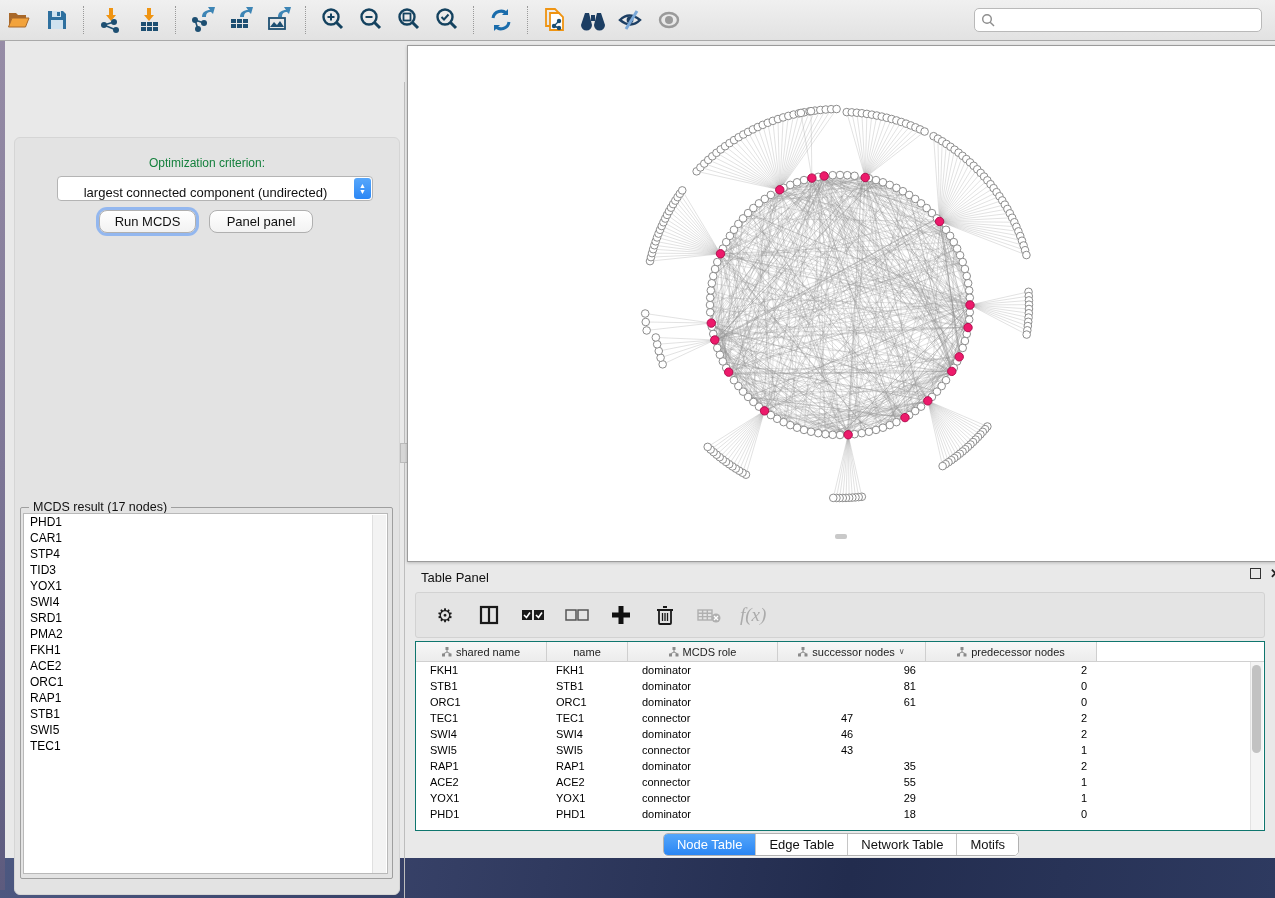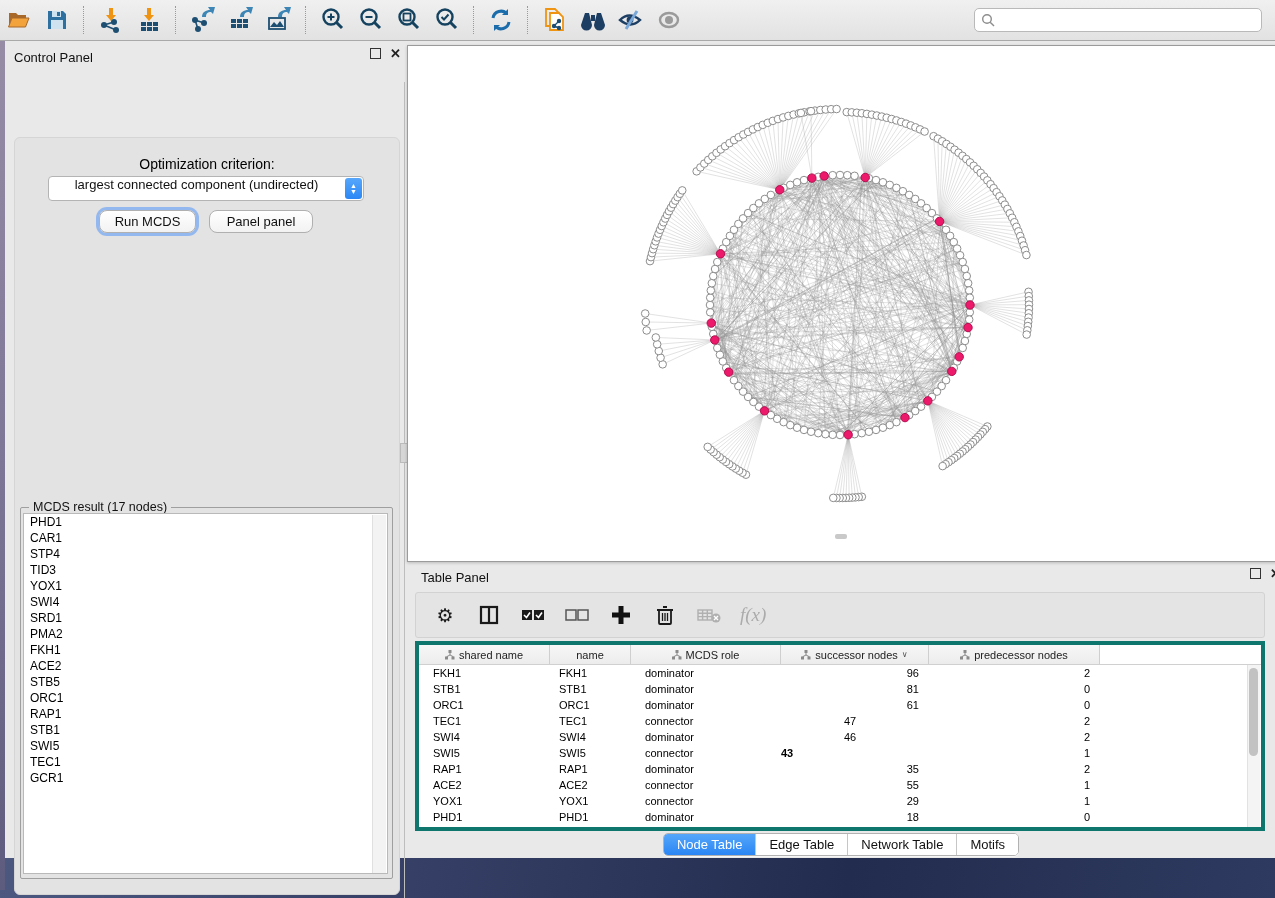--- a/index.html
+++ b/index.html
@@ -33,22 +33,22 @@
   .float-ic{width:9px;height:9px;border:1.5px solid #333;display:inline-block;}
   .close-ic{font-size:13px;font-weight:bold;color:#222;line-height:10px;}
   
   .seg{display:inline-flex;border:1px solid #b2b2b2;border-radius:5px;background:#fff;overflow:hidden;box-shadow:0 1px 0 rgba(255,255,255,.6);}
   .seg-btn{padding:3px 13px;font-size:13px;color:#111;background:#fff;border:none;border-right:1px solid #c6c6c6;font-family:"Liberation Sans",sans-serif;line-height:15px;}
   .seg-btn:last-child{border-right:none;}
   .seg-btn.selected{background:linear-gradient(180deg,#55a6fa,#2a86f4);color:#fff;}
   
   .cp-tabs-wrap{position:absolute;left:0;top:72px;width:397px;text-align:center;}
   .cp-content{position:absolute;left:9px;top:96px;width:384px;height:756px;background:#e3e3e3;border-radius:6px;border:1px solid #d5d5d5;}
-  .cp-label{position:absolute;left:0;top:18px;width:100%;text-align:center;font-size:14px;color:#000000;}
-  .cp-select{position:absolute;left:33px;top:38px;width:314px;height:23px;background:#fff;border:1px solid #b4b4b4;border-radius:4px;display:flex;align-items:flex-start;font-size:13px;color:#111;}
+  .cp-label{position:absolute;left:0;top:18px;width:100%;text-align:center;font-size:12px;color:#15803d;}
+  .cp-select{position:absolute;left:42px;top:38px;width:314px;height:23px;background:#fff;border:1px solid #b4b4b4;border-radius:4px;display:flex;align-items:flex-end;font-size:13px;color:#111;}
   .cp-select .sel-text{flex:1;text-align:center;white-space:nowrap;overflow:hidden;}
   .sel-stepper{width:17px;height:21px;border-radius:3px;background:linear-gradient(180deg,#57a7fb,#2b87f5);margin:1px;display:flex;flex-direction:column;align-items:center;justify-content:center;color:#fff;font-size:7px;line-height:6px;}
   .cp-btn{position:absolute;top:72px;height:23px;background:linear-gradient(180deg,#fff,#f2f2f2);border:1px solid #b0b0b0;border-radius:8px;font-size:13px;color:#111;font-family:"Liberation Sans",sans-serif;}
   .cp-btn.run{left:84px;width:97px;box-shadow:0 0 0 3px rgba(82,148,250,.55);}
   .cp-btn.close{left:194px;width:104px;}
   .groupbox{position:absolute;left:5px;top:369px;width:371px;height:370px;border:1px solid #9f9f9f;border-radius:2px;}
   .groupbox .legend{position:absolute;left:8px;top:-8px;background:#e3e3e3;padding:0 4px;font-size:12.5px;color:#111;}
   .mcds-list{position:absolute;left:2px;top:5px;width:365px;height:361px;background:#fff;border:1px solid #b9b9b9;box-sizing:border-box;overflow:hidden;}
   .mcds-item{font-size:12px;color:#000;line-height:16px;padding-left:6px;}
   .mcds-scroll{position:absolute;right:1px;top:1px;width:13px;height:359px;background:#f3f3f3;border-left:1px solid #e0e0e0;}
@@ -63,21 +63,21 @@
   .light.red{background:#ff5f57;border:.5px solid #e0443e;}
   .light.yellow{background:#febc2e;border:.5px solid #d89c23;}
   .light.green{background:#28c840;border:.5px solid #1eaa33;}
   .net-canvas{position:relative;width:866px;height:495px;background:#fff;overflow:hidden;}
   .net-hscroll{position:absolute;left:427px;bottom:2px;width:12px;height:5px;background:#c9c9c9;border-radius:2px;}
   
   .table-panel{position:absolute;left:402px;top:524px;width:868px;height:317px;}
   .tp-toolbar{position:absolute;left:8px;top:27px;width:850px;height:46px;background:#e4e4e4;border:1px solid #d2d2d2;border-radius:3px;display:flex;align-items:center;padding-left:16px;box-sizing:border-box;gap:18px;}
   .tp-ic{display:flex;align-items:center;justify-content:center;width:26px;height:26px;background:transparent;border:none;padding:0;}
   .fx{font-family:"Liberation Serif",serif;font-style:italic;font-size:19px;color:#ababab;}
-  .tbl{position:absolute;left:8px;top:76px;width:850px;height:190px;background:#fff;border:4px solid #0f766e;box-sizing:border-box;overflow:hidden;}
+  .tbl{position:absolute;left:8px;top:76px;width:850px;height:190px;background:#fff;border:1px solid #0f766e;box-sizing:border-box;overflow:hidden;}
   .tbl-head{display:flex;height:19px;border-bottom:1px solid #d0d0d0;font-size:11px;color:#222;}
   .th-cell{display:flex;align-items:center;justify-content:center;gap:4px;background:linear-gradient(180deg,#f7f7f7,#ececec);border-right:1px solid #cfcfcf;box-sizing:border-box;height:19px;}
   .tbl-row{display:flex;height:16px;font-size:11px;color:#000;align-items:center;}
   .td-cell{box-sizing:border-box;overflow:hidden;white-space:nowrap;}
   .tbl-vscroll{position:absolute;right:1px;top:20px;width:12px;height:168px;background:#f4f4f4;border-left:1px solid #e2e2e2;}
   .tbl-vthumb{position:absolute;left:1px;top:3px;width:9px;height:88px;background:#c2c2c2;border-radius:5px;}
   .tp-tabs-wrap{position:absolute;left:0;top:268px;width:868px;text-align:center;}
   svg{display:block;}
 </style>
 </head>
@@ -226,27 +226,20 @@
         <path d="M9.2 9.2L13 13" stroke="#8d8d8d" stroke-width="1.4"></path>
       </svg>
     <input type="text" placeholder="" style="">
   </div>
 </div>
 
 <div class="desktop-strip"></div>
 
 <div class="main">
 
-  <div class="panel-header" style="left:0;top:4px;width:397px;padding-left:9px;">
-    <span>Control Panel</span>
-    <span class="ph-icons" style="right:10px;">
-      <span class="float-ic"></span>
-      <span class="close-ic">✕</span>
-    </span>
-  </div>
   <div class="cp-content">
     <div class="cp-label">Optimization criterion:</div>
     <div class="cp-select">
       <span class="sel-text">largest connected component (undirected)</span>
       <span class="sel-stepper">
           <span>▲</span>
           <span>▼</span>
         </span>
     </div>
     <button class="cp-btn run">Run MCDS</button>
@@ -258,27 +251,25 @@
       <div class="mcds-item">PHD1</div>
           <div class="mcds-item">CAR1</div>
           <div class="mcds-item">STP4</div>
           <div class="mcds-item">TID3</div>
           <div class="mcds-item">YOX1</div>
           <div class="mcds-item">SWI4</div>
           <div class="mcds-item">SRD1</div>
           <div class="mcds-item">PMA2</div>
           <div class="mcds-item">FKH1</div>
           <div class="mcds-item">ACE2</div>
-          <div class="mcds-item">STB5</div>
           <div class="mcds-item">ORC1</div>
           <div class="mcds-item">RAP1</div>
           <div class="mcds-item">STB1</div>
           <div class="mcds-item">SWI5</div>
           <div class="mcds-item">TEC1</div>
-          <div class="mcds-item">GCR1</div>
         </div>
     </div>
   </div>
 
   <div class="vsplit"></div>
   <div class="vsplit-grip"></div>
 
   <div class="net-win">
     <div class="net-canvas" id="net-canvas">
         <svg width="866" height="495">
@@ -1424,21 +1415,21 @@
             <span class="td-cell" style="width: 131px; text-align: left; padding: 0px 0px 0px 14px;">SWI4</span>
             <span class="td-cell" style="width: 81px; text-align: left; padding: 0px 0px 0px 9px;">SWI4</span>
             <span class="td-cell" style="width: 150px; text-align: left; padding: 0px 0px 0px 14px;">dominator</span>
             <span class="td-cell" style="width: 148px; text-align: center; padding: 0px 10px 0px 0px;">46</span>
             <span class="td-cell" style="width: 171px; text-align: right; padding: 0px 10px 0px 0px;">2</span>
           </div>
           <div class="tbl-row">
             <span class="td-cell" style="width: 131px; text-align: left; padding: 0px 0px 0px 14px;">SWI5</span>
             <span class="td-cell" style="width: 81px; text-align: left; padding: 0px 0px 0px 9px;">SWI5</span>
             <span class="td-cell" style="width: 150px; text-align: left; padding: 0px 0px 0px 14px;">connector</span>
-            <span class="td-cell" style="width: 148px; text-align: left; padding: 0px 10px 0px 0px; font-weight: bold;">43</span>
+            <span class="td-cell" style="width: 148px; text-align: center; padding: 0px 10px 0px 0px;">43</span>
             <span class="td-cell" style="width: 171px; text-align: right; padding: 0px 10px 0px 0px;">1</span>
           </div>
           <div class="tbl-row">
             <span class="td-cell" style="width: 131px; text-align: left; padding: 0px 0px 0px 14px;">RAP1</span>
             <span class="td-cell" style="width: 81px; text-align: left; padding: 0px 0px 0px 9px;">RAP1</span>
             <span class="td-cell" style="width: 150px; text-align: left; padding: 0px 0px 0px 14px;">dominator</span>
             <span class="td-cell" style="width: 148px; text-align: right; padding: 0px 10px 0px 0px;">35</span>
             <span class="td-cell" style="width: 171px; text-align: right; padding: 0px 10px 0px 0px;">2</span>
           </div>
           <div class="tbl-row">

